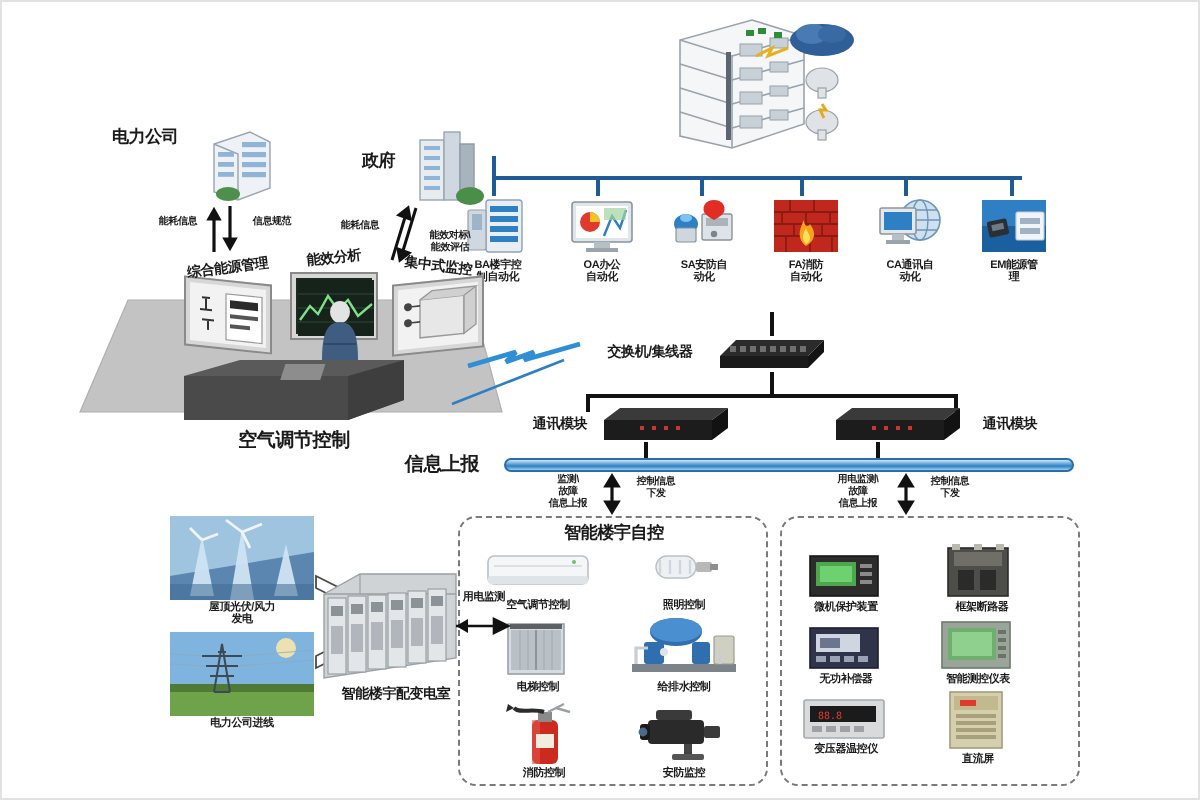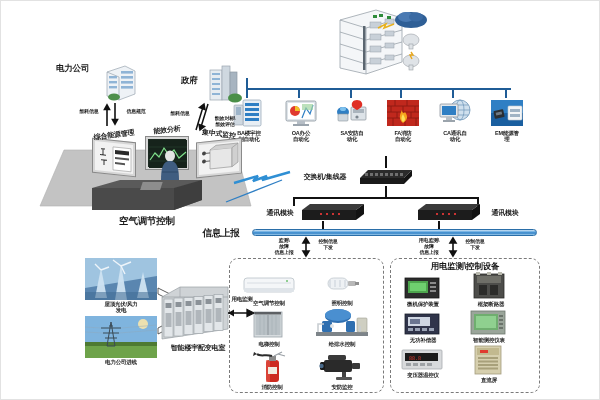--- a/index.html
+++ b/index.html
@@ -439,20 +439,21 @@
       <path d="M5 18 L5 0 M5 0 L2 5 L8 5 Z M5 18 L2 13 L8 13 Z" stroke="#111" stroke-width="1.6" fill="#111"></path>
     </svg>
   </div>
   <div class="lbl xs" style="left:409px;top:238px;width:40px;">用电监测\
 故障
 信息上报</div>
   <div class="lbl xs" style="left:457px;top:239px;width:36px;">控制信息
 下发</div>
 
   <div class="dashpanel" style="left:229px;top:258px;width:155px;height:135px;"></div>
+  <div class="lbl lg" style="left:256px;top:262px;width:102px;">智能楼宇自控</div>
 
   <div class="abs" style="left:243px;top:276px;width:52px;height:22px;">
     <svg width="52" height="22" viewBox="0 0 52 22">
       <rect x="1" y="2" width="50" height="14" rx="3" fill="#f4f6f8" stroke="#b9c1c8" stroke-width="0.8"></rect>
       <rect x="1" y="12" width="50" height="4" rx="1.5" fill="#dfe4e9"></rect>
       <line x1="4" y1="7" x2="48" y2="7" stroke="#d2d8dd" stroke-width="0.8"></line>
       <circle cx="44" cy="5" r="1" fill="#6fc06f"></circle>
     </svg>
   </div>
   <div class="lbl sm" style="left:238px;top:300px;width:62px;">空气调节控制</div>
@@ -525,21 +526,20 @@
       <circle cx="3.5" cy="14" r="2.2" fill="#4a6a8a"></circle>
       <rect x="34" y="11" width="8" height="6" rx="1" fill="#3a3a3a"></rect>
       <rect x="10" y="3" width="18" height="5" rx="1.5" fill="#3a3a3a"></rect>
       <rect x="24" y="20" width="4" height="6" fill="#444"></rect>
       <rect x="18" y="25" width="16" height="3" rx="1" fill="#555"></rect>
     </svg>
   </div>
   <div class="lbl sm" style="left:316px;top:384px;width:52px;">安防监控</div>
 
   <div class="dashpanel" style="left:390px;top:258px;width:150px;height:135px;"></div>
-  <div class="lbl lg" style="left:396px;top:262px;width:138px;">用电监测\控制设备</div>
 
   <div class="abs" style="left:404px;top:277px;width:36px;height:22px;">
     <svg width="36" height="22" viewBox="0 0 36 22">
       <rect x="1" y="1" width="34" height="20" fill="#2c2c2c" stroke="#171717" stroke-width="0.8"></rect>
       <rect x="4" y="4" width="20" height="12" fill="#4ea64e"></rect>
       <rect x="6" y="6" width="16" height="8" fill="#6fd06f"></rect>
       <g fill="#8a8a8a">
         <rect x="26" y="5" width="6" height="2"></rect>
           <rect x="26" y="9" width="6" height="2"></rect>
           <rect x="26" y="13" width="6" height="2"></rect>

